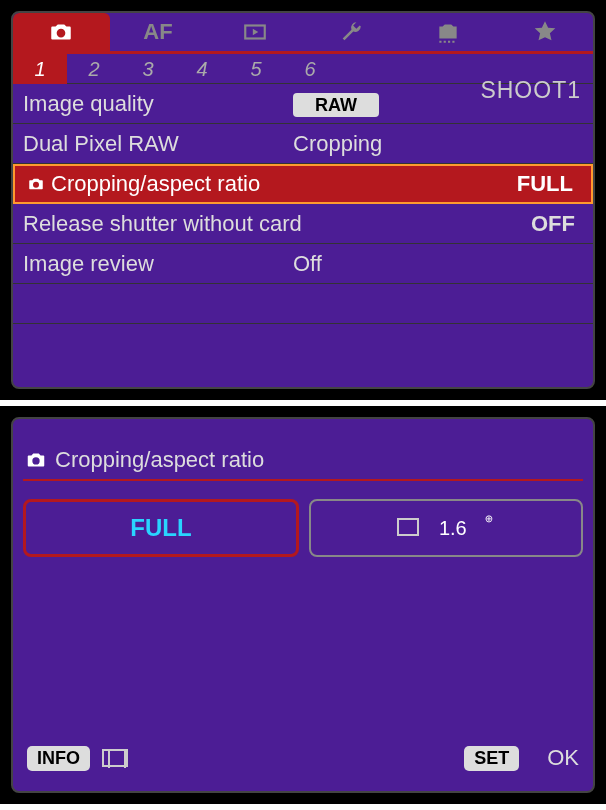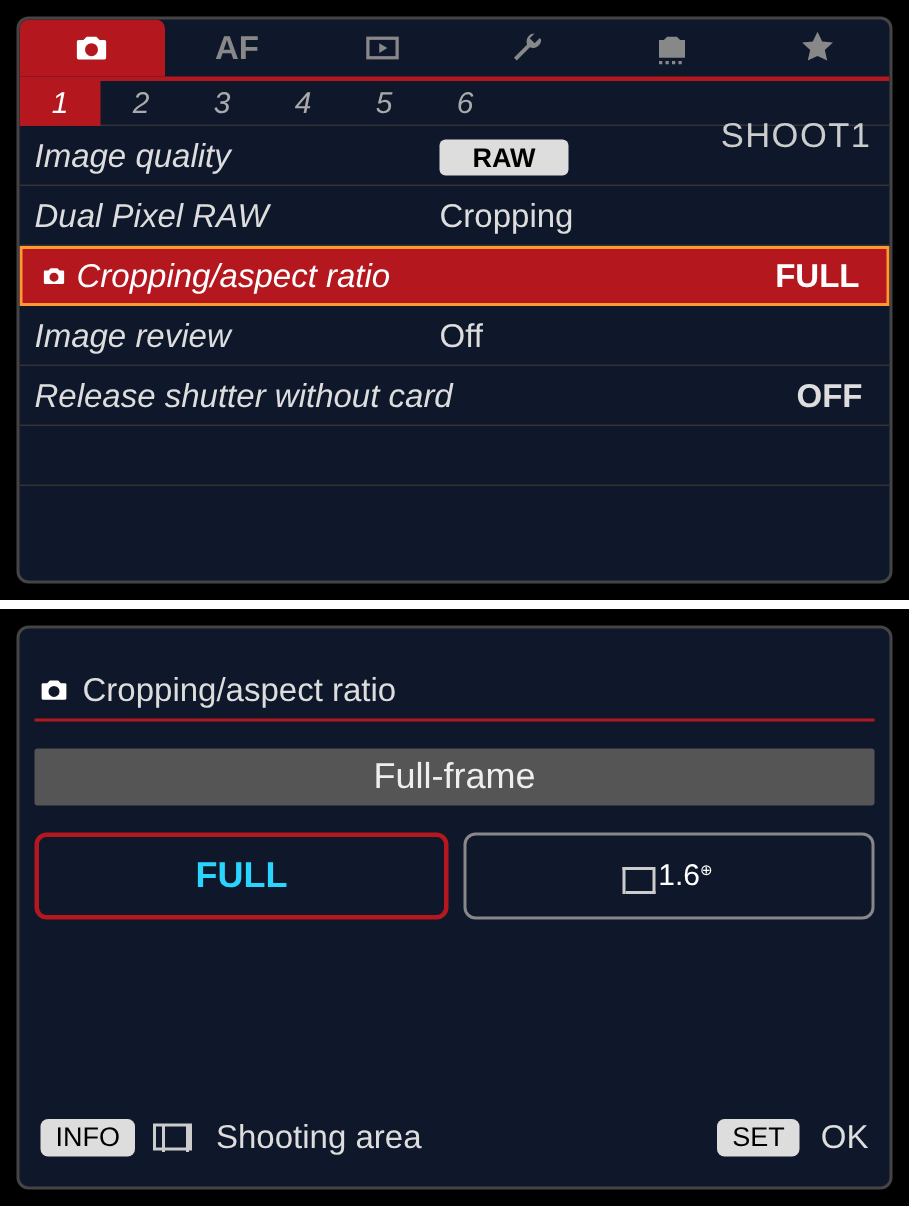--- a/index.html
+++ b/index.html
@@ -16,21 +16,21 @@
     position: relative;
   }
   .screen-top { height: 400px; }
   .screen-bot { height: 398px; margin-top: 6px; }
   .inner {
     border: 2px solid #444;
     border-radius: 8px;
     margin: 8px;
     height: calc(100% - 16px);
     overflow: hidden;
-    background: #0f172a;
+    background: #4c1d95;
     display: flex;
     flex-direction: column;
   }
 
   
   .tabbar {
     display: flex;
     height: 38px;
     align-items: flex-end;
   }
@@ -81,21 +81,21 @@
   .menu { flex: 1; }
   .row {
     display: flex;
     align-items: center;
     height: 40px;
     color: #ddd;
     font-size: 22px;
     border-bottom: 1px solid #333;
     padding: 0 10px 0 10px;
   }
-  .row .label { flex: 0 0 270px; white-space: nowrap; font-style: italic; }
+  .row .label { flex: 0 0 270px; white-space: nowrap; }
   .row .value { flex: 1; white-space: nowrap; }
   .row .value.right { text-align: right; padding-right: 8px; font-weight: bold; }
   .row.selected {
     background: #b4181e;
     border: 2px solid #ff9a2e;
     color: #fff;
   }
   .row.selected .label { display: flex; align-items: center; }
   .rawbadge {
     display: inline-block;
@@ -146,21 +146,21 @@
     justify-content: center;
     color: #fff;
     font-size: 24px;
     font-weight: bold;
   }
   .opt.active {
     border: 3px solid #b4181e;
     color: #29d4ff;
   }
   .opt .crop16 {
-    display: flex; align-items: flex-end; gap: 0;
+    display: flex; align-items: center; gap: 18px;
     font-size: 20px; font-weight: normal;
   }
   .opt .crop16 .box {
     width: 20px; height: 16px; border: 2px solid #ccc;
     border-top-width: 0; border-left-width: 0;
     position: relative;
   }
   .opt .crop16 .box::before{
     content:""; position:absolute; left:-2px; top:-2px;
     width:20px; height:16px; border:2px solid #ccc;
@@ -170,21 +170,21 @@
   .footer {
     margin-top: auto;
     display: flex;
     align-items: center;
     padding: 0 14px 20px 14px;
     gap: 10px;
   }
   .pill {
     background: #ddd;
     color: #000;
-    font-weight: normal;
+    font-weight: bold;
     padding: 2px 10px;
     border-radius: 5px;
     font-size: 18px;
   }
   .rects {
     display: inline-block;
     width: 26px; height: 18px;
     border: 2px solid #ccc;
     position: relative;
     margin: 0 6px 0 2px;
@@ -261,59 +261,57 @@
       <div class="row selected">
         <span class="label">
           <svg class="cam-sm" viewBox="0 0 24 24">
               <path fill="#fff" d="M4 7h3l2-2h6l2 2h3a1 1 0 0 1 1 1v10a1 1 0 0 1-1 1H4a1 1 0 0 1-1-1V8a1 1 0 0 1 1-1zm8 2a4 4 0 1 0 0 8 4 4 0 0 0 0-8z"></path>
             </svg>
           <span>Cropping/aspect ratio</span>
         </span>
         <span class="value right">FULL</span>
       </div>
       <div class="row">
+        <span class="label" style="flex:0 0 360px">Release shutter without card</span>
+        <span class="value right">OFF</span>
+      </div>
+      <div class="row">
         <span class="label">Image review</span>
         <span class="value">Off</span>
-      </div>
-      <div class="row">
-        <span class="label" style="flex:0 0 360px">Release shutter without card</span>
-        <span class="value right">OFF</span>
       </div>
       <div class="row"></div>
       <div class="row" style="border-bottom:none"></div>
     </div>
   </div>
 </div>
 
 <div class="screen screen-bot">
   <div class="inner">
 
     <div class="bot-title">
       <svg class="cam-sm" style="width:26px;height:22px" viewBox="0 0 24 24">
           <path fill="#fff" d="M4 7h3l2-2h6l2 2h3a1 1 0 0 1 1 1v10a1 1 0 0 1-1 1H4a1 1 0 0 1-1-1V8a1 1 0 0 1 1-1zm8 2a4 4 0 1 0 0 8 4 4 0 0 0 0-8z"></path>
         </svg>
       <span>Cropping/aspect ratio</span>
     </div>
     <div class="bot-redline"></div>
 
-    <div class="current-value">Full-frame</div>
 
     <div class="options">
       <div class="opt active">FULL</div>
       <div class="opt">
         <span class="crop16">
           <span class="box"></span>
             <span style="margin-left:2px">1.6</span>
             <span class="mag">⊕</span>
         </span>
       </div>
     </div>
 
     <div class="footer">
       <span class="pill">INFO</span>
       <span class="rects"></span>
-      <span class="foot-text">Shooting area</span>
       <span class="spacer"></span>
       <span class="pill">SET</span>
-      <span class="foot-text" style="margin-left:4px">OK</span>
+      <span class="foot-text" style="margin-left:18px">OK</span>
     </div>
   </div>
 </div>
 
 </body></html>

